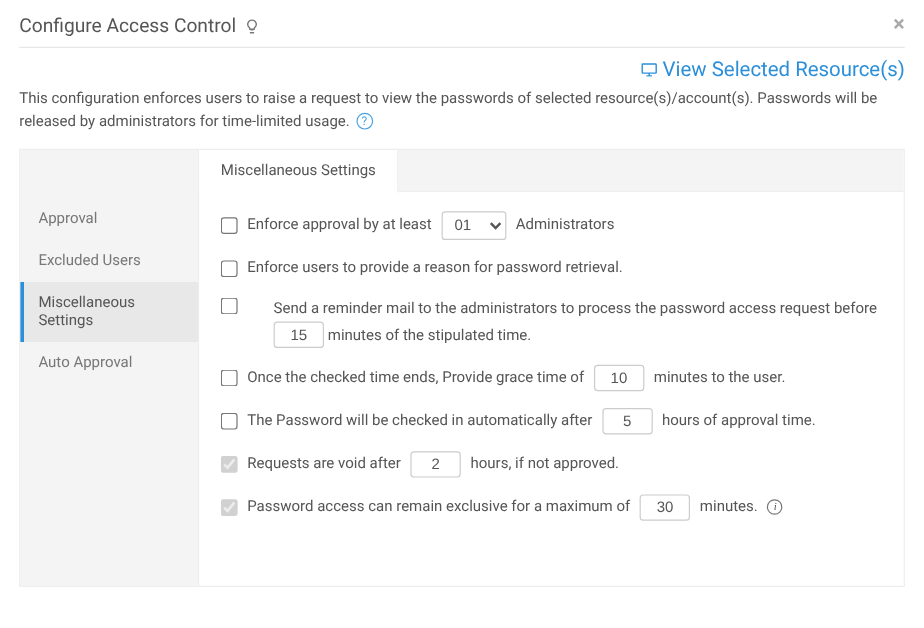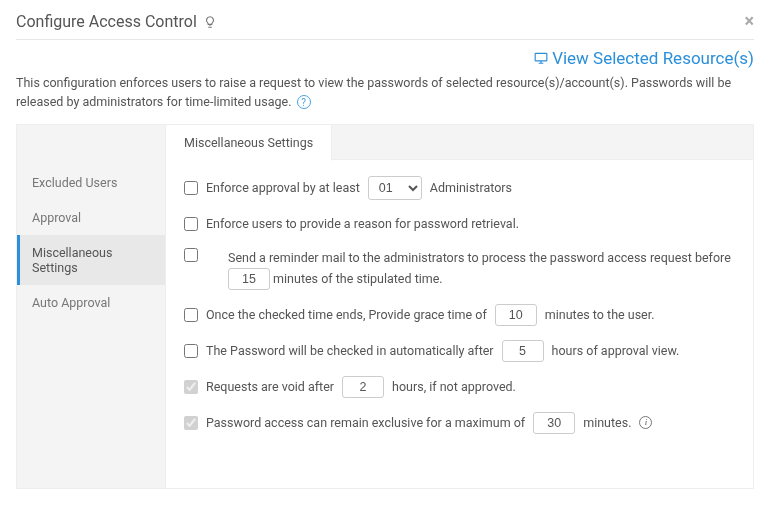--- a/index.html
+++ b/index.html
@@ -196,24 +196,24 @@
 </div>
 
 <div class="desc">
   <span>This configuration enforces users to raise a request to view the passwords of selected resource(s)/account(s). Passwords will be released by administrators for time-limited usage.</span>
   <span class="help-circle">?</span>
 </div>
 
 <div class="panel">
   <div class="sidebar">
     <div class="sidebar-item">
+      <span>Approval</span>
+    </div>
+    <div class="sidebar-item">
       <span>Excluded Users</span>
-    </div>
-    <div class="sidebar-item">
-      <span>Approval</span>
     </div>
     <div class="sidebar-item active">
       <span>Miscellaneous Settings</span>
     </div>
     <div class="sidebar-item">
       <span>Auto Approval</span>
     </div>
   </div>
 
   <div class="content">
@@ -253,21 +253,21 @@
         <input type="checkbox" style="">
         <span class="txt">Once the checked time ends, Provide grace time of</span>
         <input class="num" value="10" style="">
         <span class="txt">minutes to the user.</span>
       </div>
 
       <div class="row">
         <input type="checkbox" style="">
         <span class="txt">The Password will be checked in automatically after</span>
         <input class="num" value="5" style="">
-        <span class="txt">hours of approval view.</span>
+        <span class="txt">hours of approval time.</span>
       </div>
 
       <div class="row">
         <input type="checkbox" checked="" disabled="" style="">
         <span class="txt">Requests are void after</span>
         <input class="num" value="2" style="">
         <span class="txt">hours, if not approved.</span>
       </div>
 
       <div class="row">

